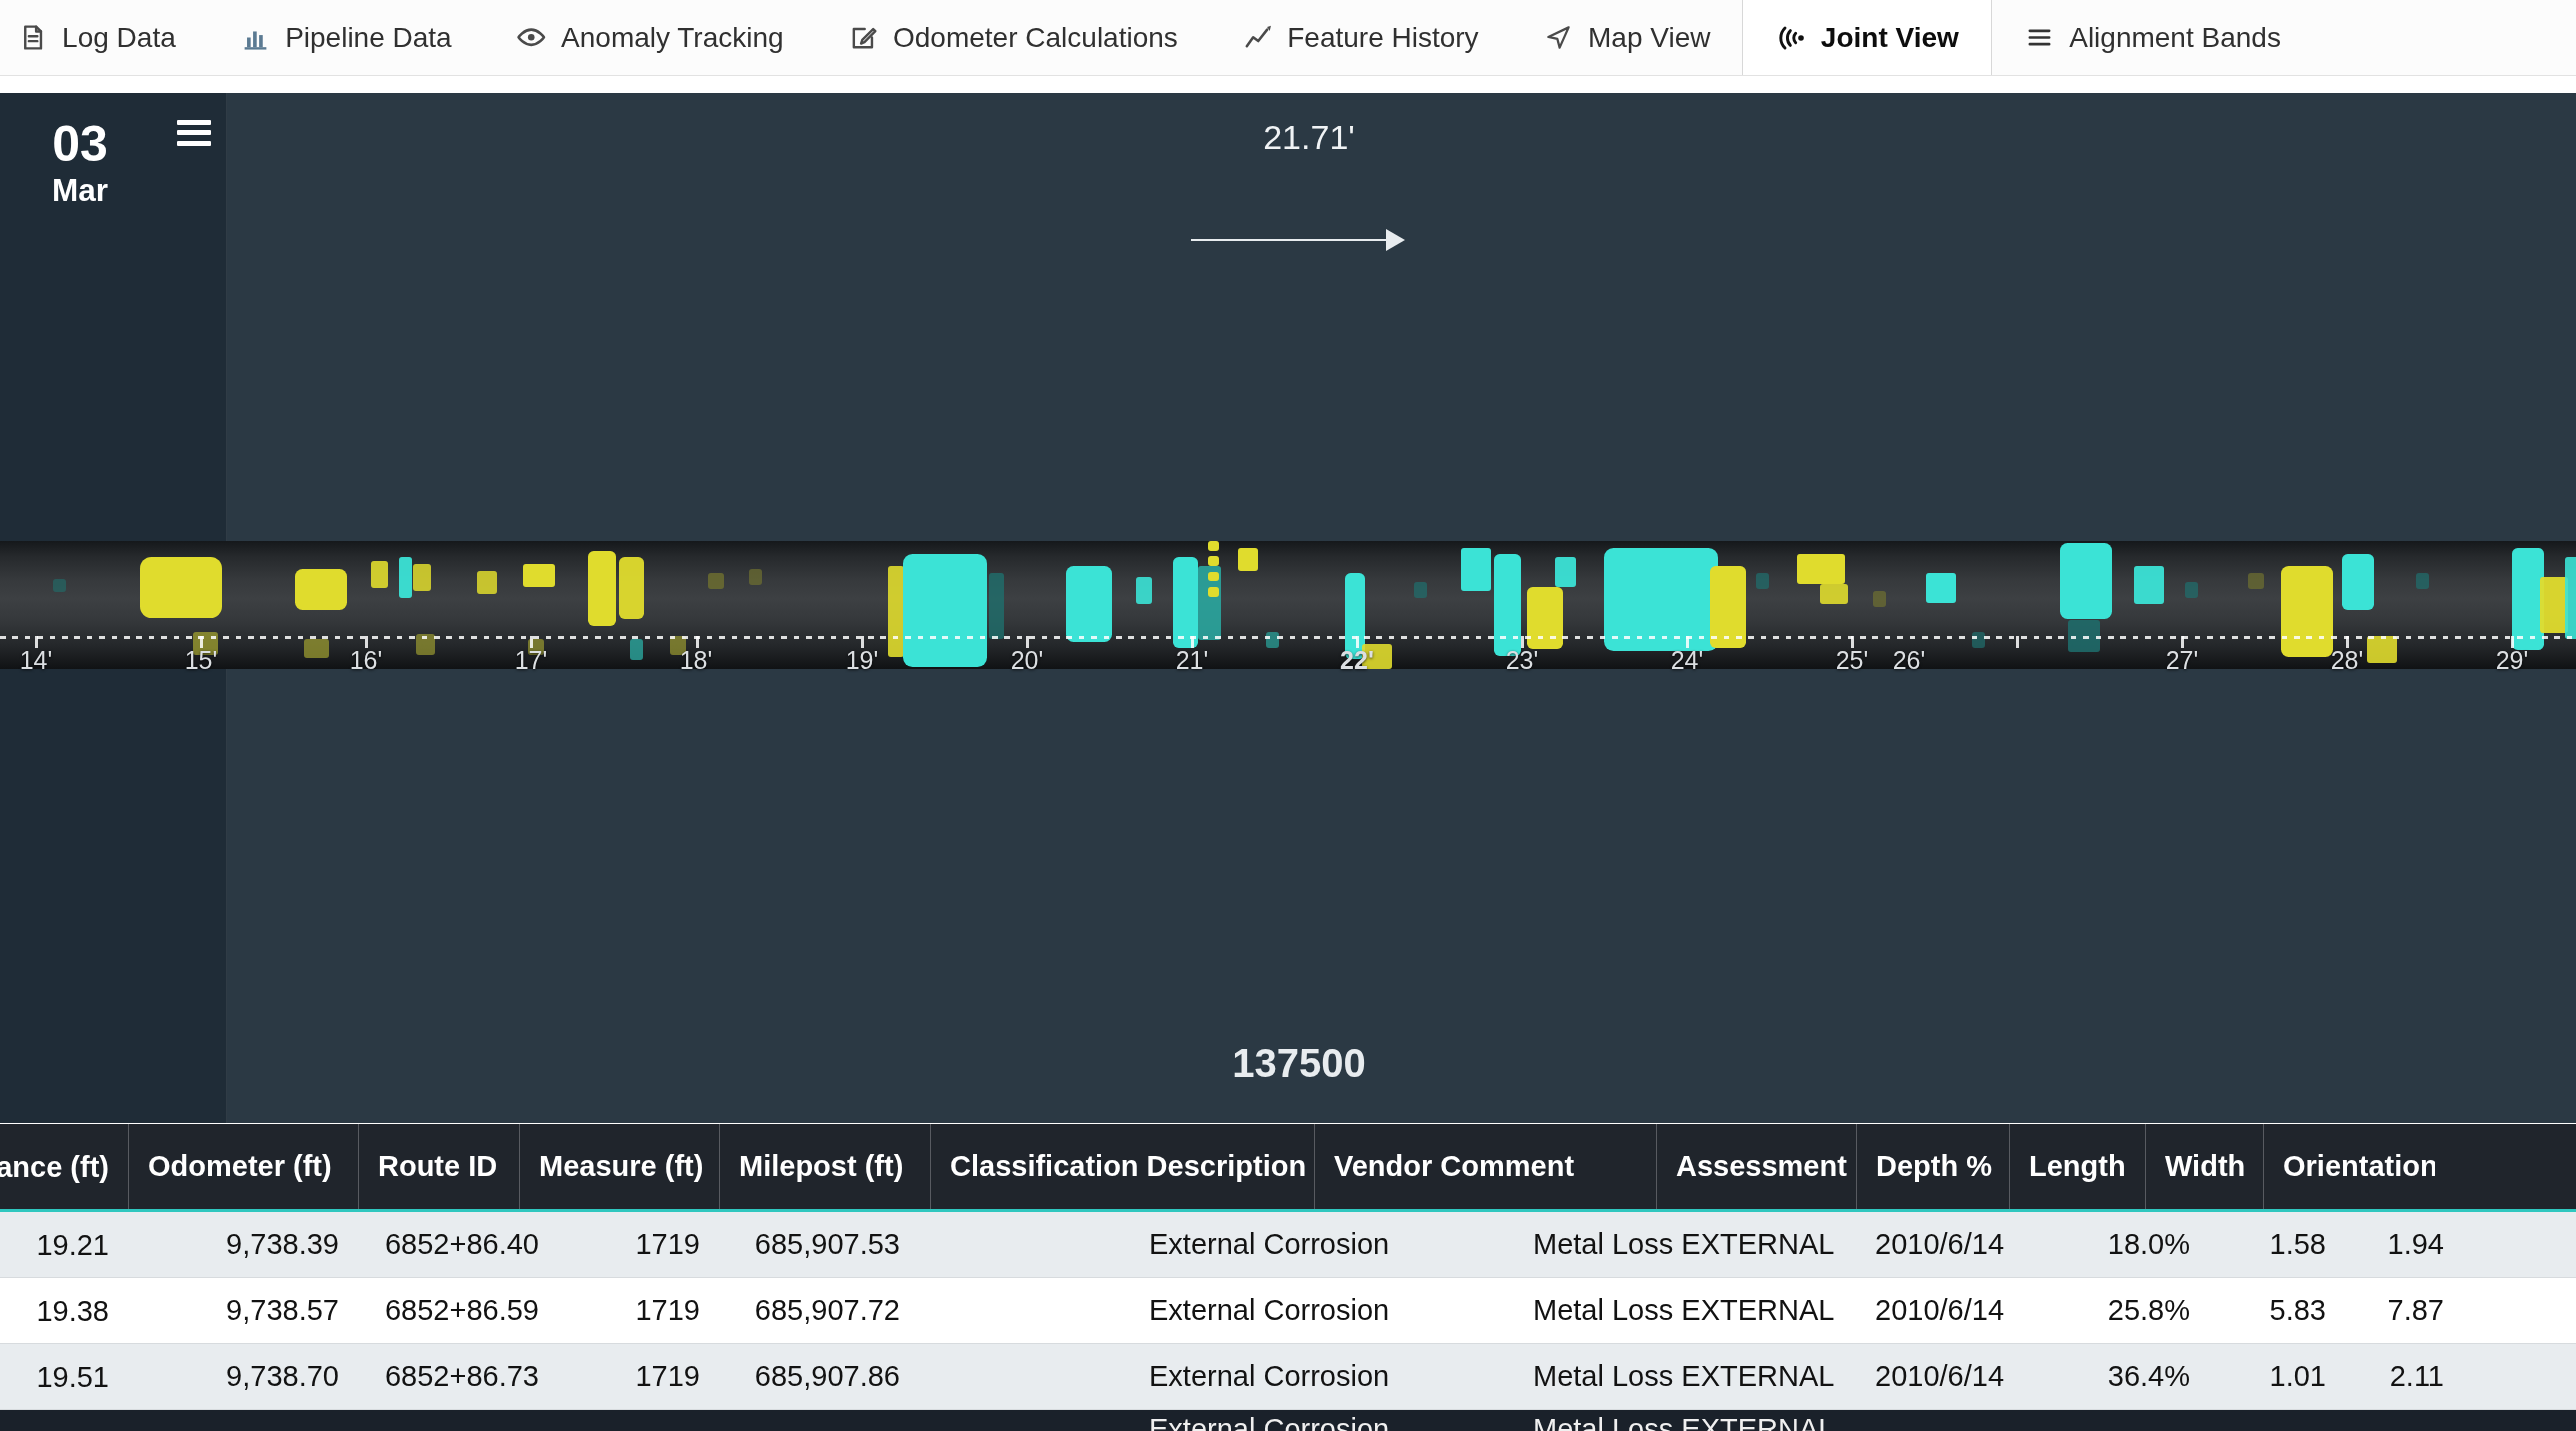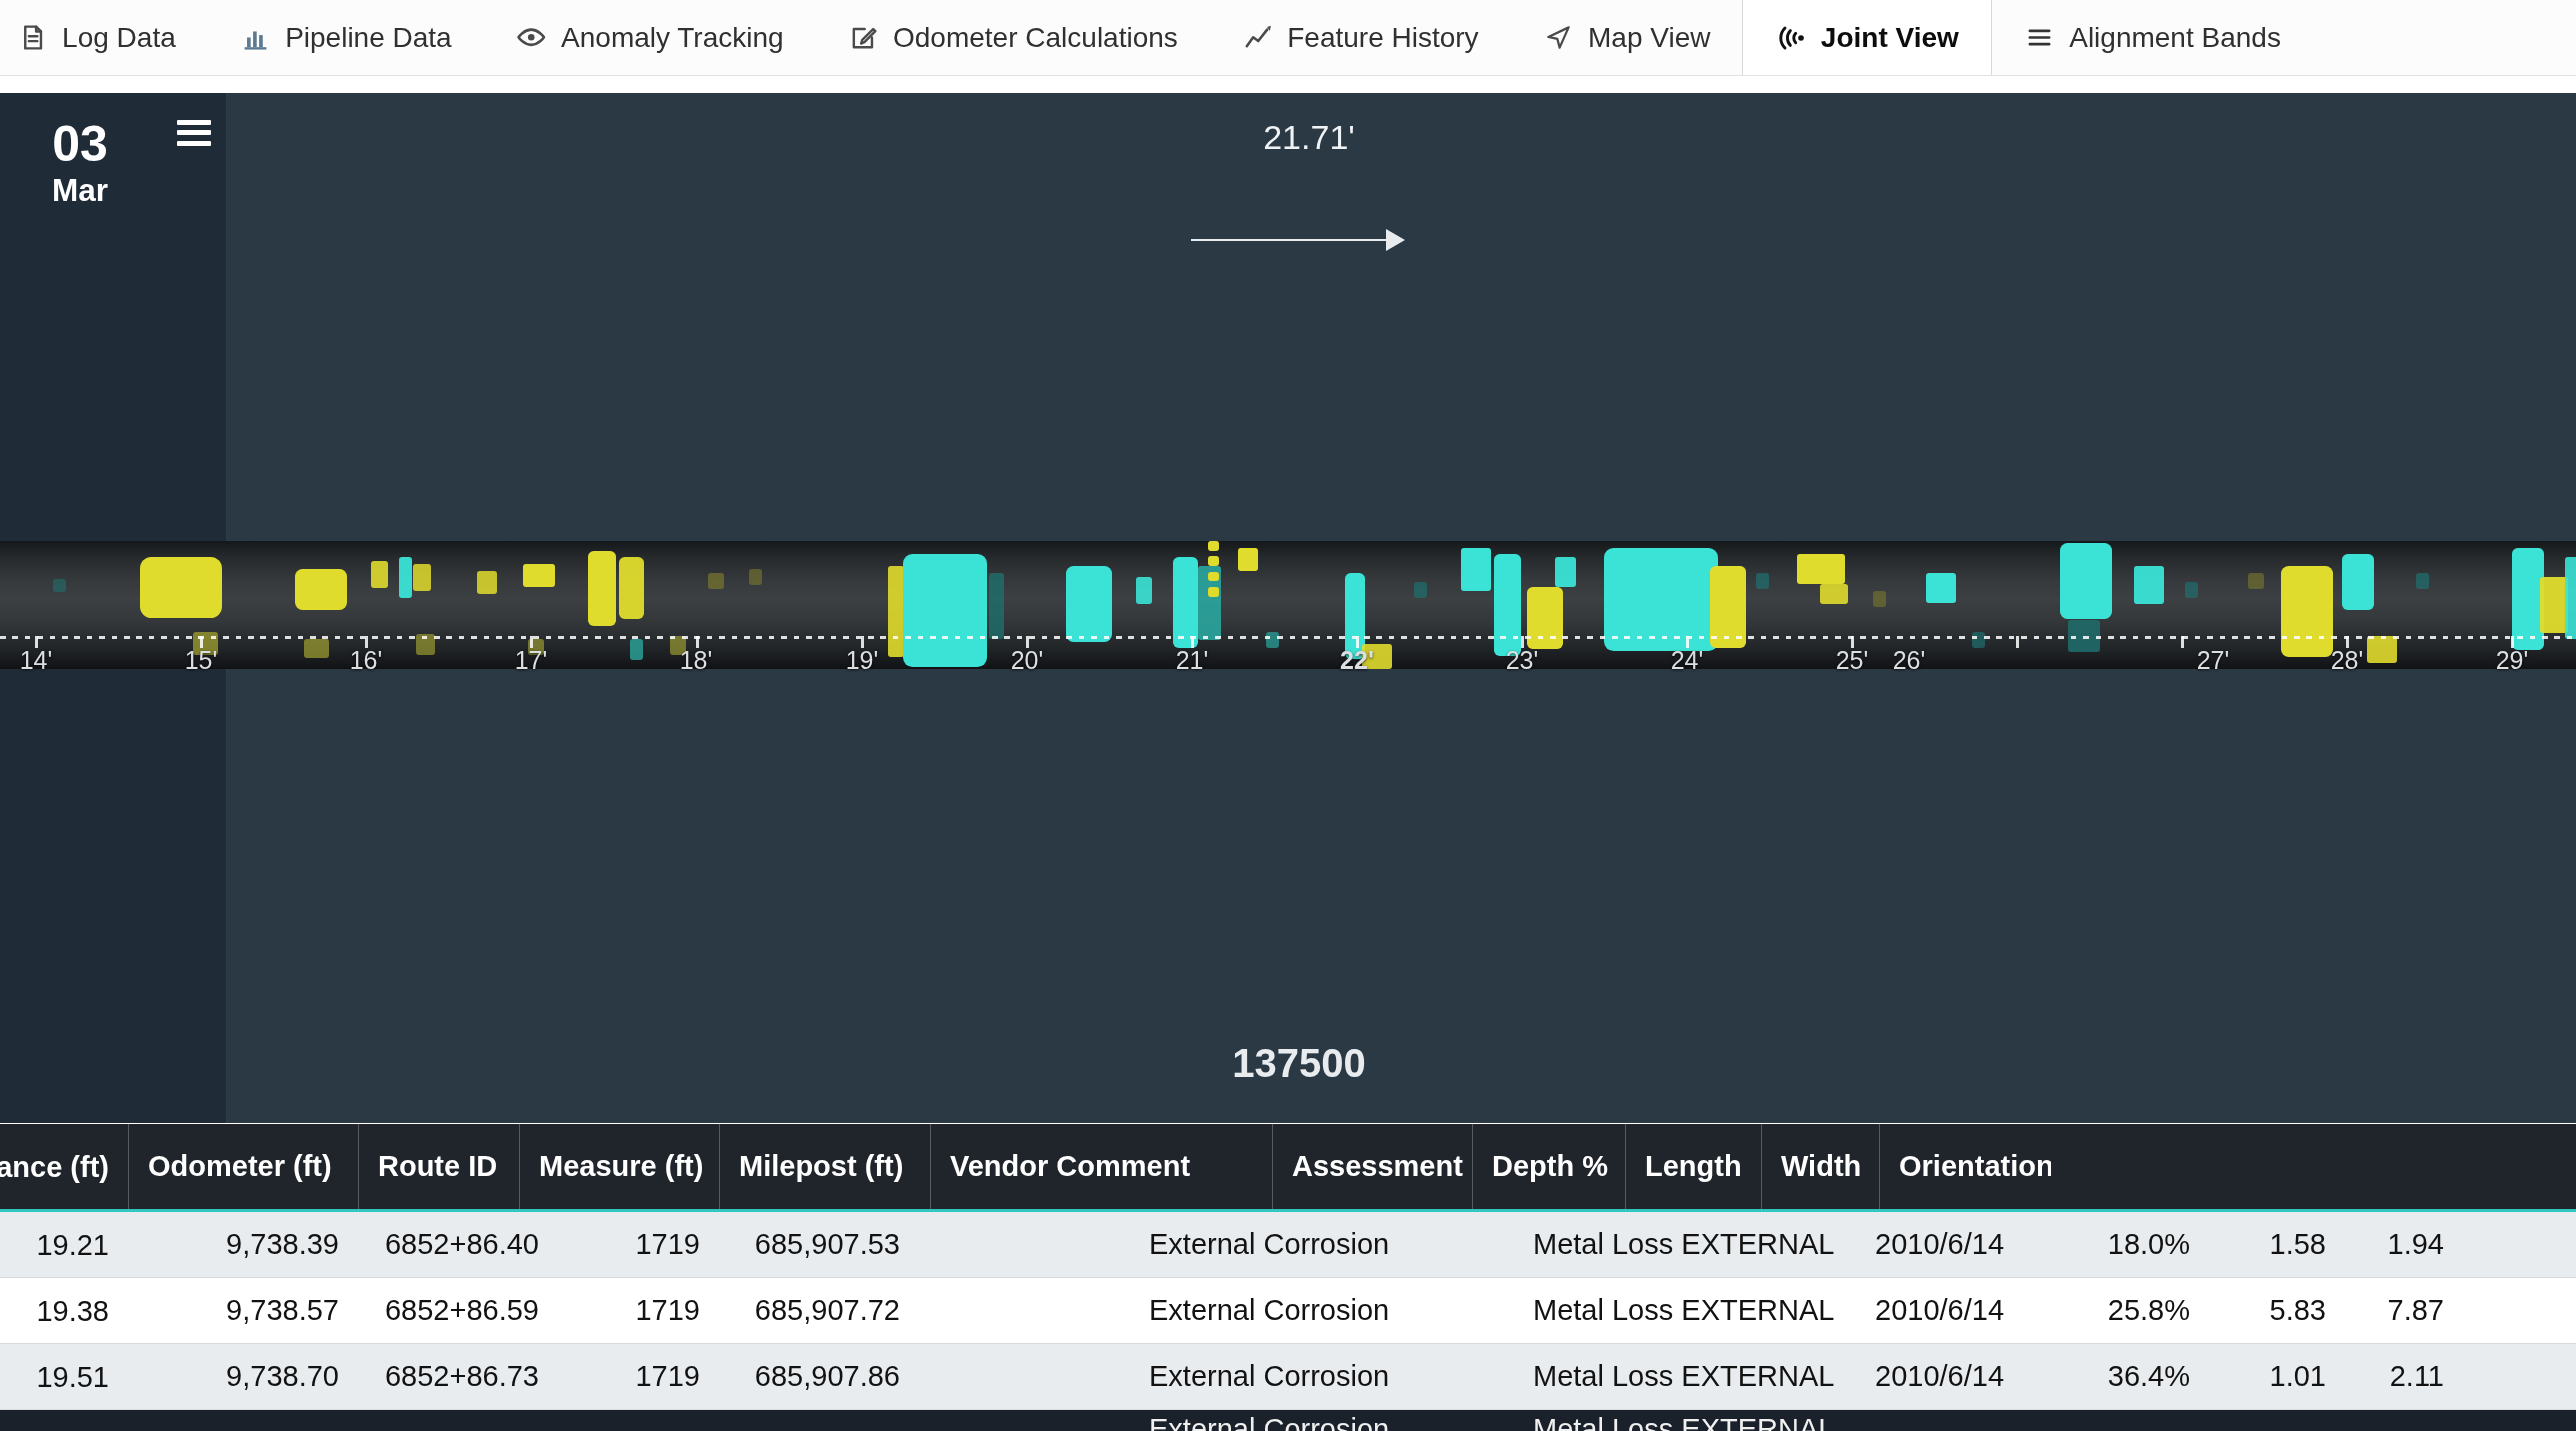--- a/index.html
+++ b/index.html
@@ -252,21 +252,21 @@
         <div class="ruler-label" style="left: 1357px; font-weight: bold;">22'</div>
         <div class="tick" style="left: 1521px;"></div>
         <div class="ruler-label" style="left: 1522px;">23'</div>
         <div class="tick" style="left: 1686px;"></div>
         <div class="ruler-label" style="left: 1687px;">24'</div>
         <div class="tick" style="left: 1851px;"></div>
         <div class="ruler-label" style="left: 1852px;">25'</div>
         <div class="tick" style="left: 2016px;"></div>
         <div class="ruler-label" style="left: 1909px;">26'</div>
         <div class="tick" style="left: 2181px;"></div>
-        <div class="ruler-label" style="left: 2182px; margin-left: 31px;">27'</div>
+        <div class="ruler-label" style="left: 2182px;">27'</div>
         <div class="tick" style="left: 2346px;"></div>
         <div class="ruler-label" style="left: 2347px;">28'</div>
         <div class="tick" style="left: 2511px;"></div>
         <div class="ruler-label" style="left: 2512px;">29'</div>
       </div>
 
     <div class="bottom-label">137500</div>
   </div>
 
   <div class="table">
@@ -279,20 +279,23 @@
         </div>
         <div class="th al-left" style="width: 161px; flex: 0 0 161px;">
           <span>Route ID</span>
         </div>
         <div class="th al-left" style="width: 200px; flex: 0 0 200px;">
           <span>Measure (ft)</span>
         </div>
         <div class="th al-left" style="width: 211px; flex: 0 0 211px;">
           <span>Milepost (ft)</span>
         </div>
+        <div class="th al-left" style="width: 384px; flex: 0 0 384px;">
+          <span>Classification Description</span>
+        </div>
         <div class="th al-left" style="width: 342px; flex: 0 0 342px;">
           <span>Vendor Comment</span>
         </div>
         <div class="th al-left" style="width: 200px; flex: 0 0 200px;">
           <span>Assessment</span>
         </div>
         <div class="th al-left" style="width: 153px; flex: 0 0 153px;">
           <span>Depth %</span>
         </div>
         <div class="th al-left" style="width: 136px; flex: 0 0 136px;">

